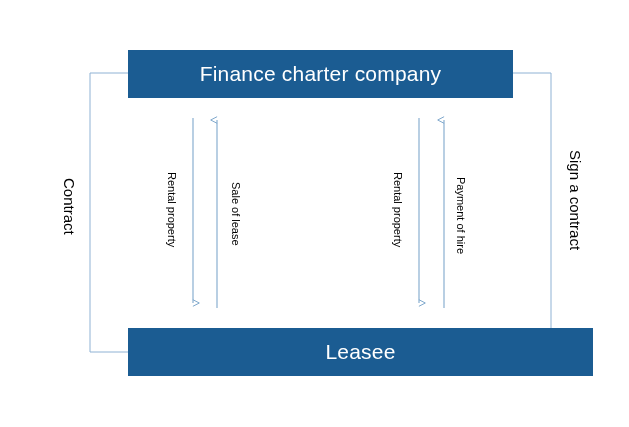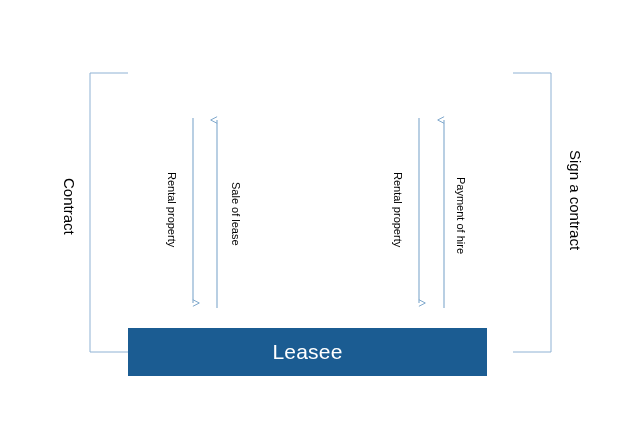--- a/index.html
+++ b/index.html
@@ -32,21 +32,21 @@
   }
   #box-finance-charter-company {
     left: 128px;
     top: 50px;
     width: 385px;
     height: 48px;
   }
   #box-leasee {
     left: 128px;
     top: 328px;
-    width: 359px;
+    width: 465px;
     height: 48px;
   }
   .entity-box .entity-label {
     font-size: 21px;
     font-weight: 400;
     letter-spacing: 0.2px;
     white-space: nowrap;
   }
 
   
@@ -114,20 +114,23 @@
     </g>
 
     <g>
       <line x1="419" y1="118" x2="419" y2="303" stroke="#7FA8CC" stroke-width="1.1" marker-end="url(#arrow-down)"></line>
     </g>
     <g>
       <line x1="444" y1="308" x2="444" y2="120" stroke="#7FA8CC" stroke-width="1.1" marker-end="url(#arrow-up)"></line>
     </g>
   </svg>
 
+  <div class="entity-box" id="box-finance-charter-company">
+    <span class="entity-label">Finance charter company</span>
+  </div>
 
   <div class="entity-box" id="box-leasee">
     <span class="entity-label">Leasee</span>
   </div>
 
   <div class="edge-label outer" id="label-contract">Contract</div>
 
   <div class="edge-label outer" id="label-sign-a-contract">Sign a contract</div>
 
   <div class="edge-label inner" id="label-rental-property-left">Rental property</div>

